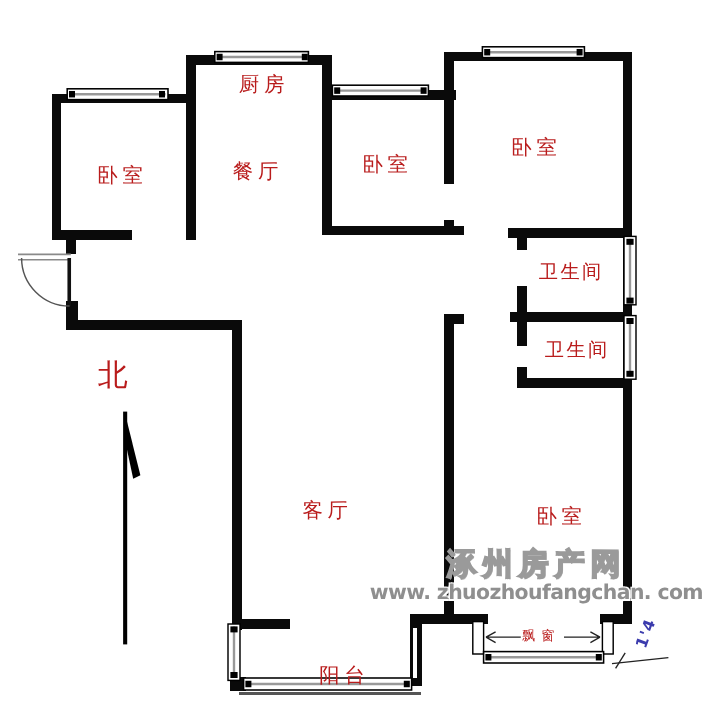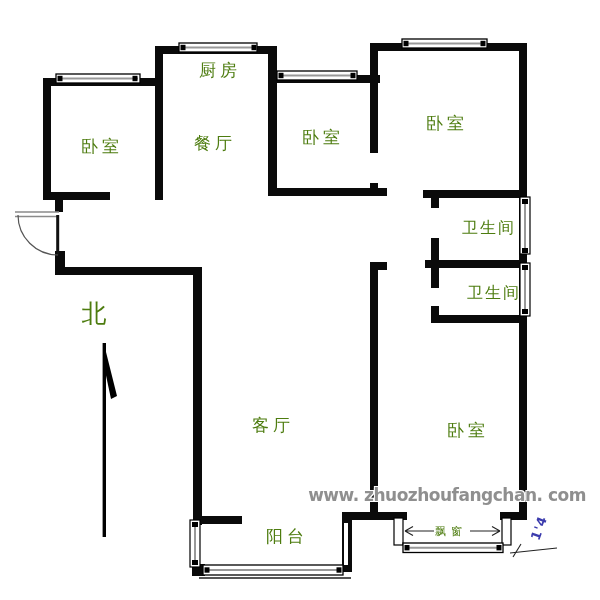--- a/index.html
+++ b/index.html
@@ -3,23 +3,23 @@
 <meta charset="utf-8">
 <style>
   html,body{margin:0;padding:0;background:#ffffff;}
   #canvas{
     position:relative;width:600px;height:600px;background:#ffffff;overflow:hidden;
     font-family:"Liberation Serif","DejaVu Serif",serif;
   }
   #plan-svg{position:absolute;left:0;top:0;}
   .label{
     position:absolute;transform:translate(-50%,-50%);
-    color:#4d7c0f;font-size:17px;letter-spacing:4px;white-space:nowrap;line-height:1;
-  }
-  .label-bath{font-size:16px;letter-spacing:2px;margin-left:13px;}
+    color:#b91c1c;font-size:17px;letter-spacing:4px;white-space:nowrap;line-height:1;
+  }
+  .label-bath{font-size:16px;letter-spacing:2px;}
   .label-bay{font-size:11px;letter-spacing:5px;}
   .label-north{font-size:25px;letter-spacing:0;}
   .label-dim{
     color:#3b3bad;font-weight:bold;font-size:13px;letter-spacing:1px;
     font-family:"DejaVu Sans","Liberation Sans",sans-serif;
     transform:translate(-50%,-50%) rotate(-70deg);
   }
   .wm-name{
     position:absolute;transform:translate(-50%,-50%);
     font-size:25px;font-weight:bold;letter-spacing:5px;white-space:nowrap;line-height:1;
@@ -190,21 +190,22 @@
 
   <div class="label" style="left:102px;top:146px">卧室</div>
   <div class="label" style="left:220px;top:70px">厨房</div>
   <div class="label" style="left:215px;top:143px">餐厅</div>
   <div class="label" style="left:323px;top:137px">卧室</div>
   <div class="label" style="left:447px;top:123px">卧室</div>
   <div class="label label-bath" style="left:476px;top:228px">卫生间</div>
   <div class="label label-bath" style="left:481px;top:293px">卫生间</div>
   <div class="label" style="left:273px;top:425px">客厅</div>
   <div class="label" style="left:468px;top:430px">卧室</div>
-  <div class="label" style="left:287px;top:536px">阳台</div>
+  <div class="label" style="left:287px;top:563px">阳台</div>
 
   <div class="label label-north" style="left:94px;top:313px">北</div>
   <div class="label label-bay" style="left:451px;top:531px">飘窗</div>
   <div class="label label-dim" style="left:539px;top:528px">1'4</div>
 
+  <div class="wm-name" style="left:447px;top:471px">涿州房产网</div>
   <div class="wm-url" style="left:447px;top:495px">www. zhuozhoufangchan. com</div>
 
 </div>
 
 </body></html>

